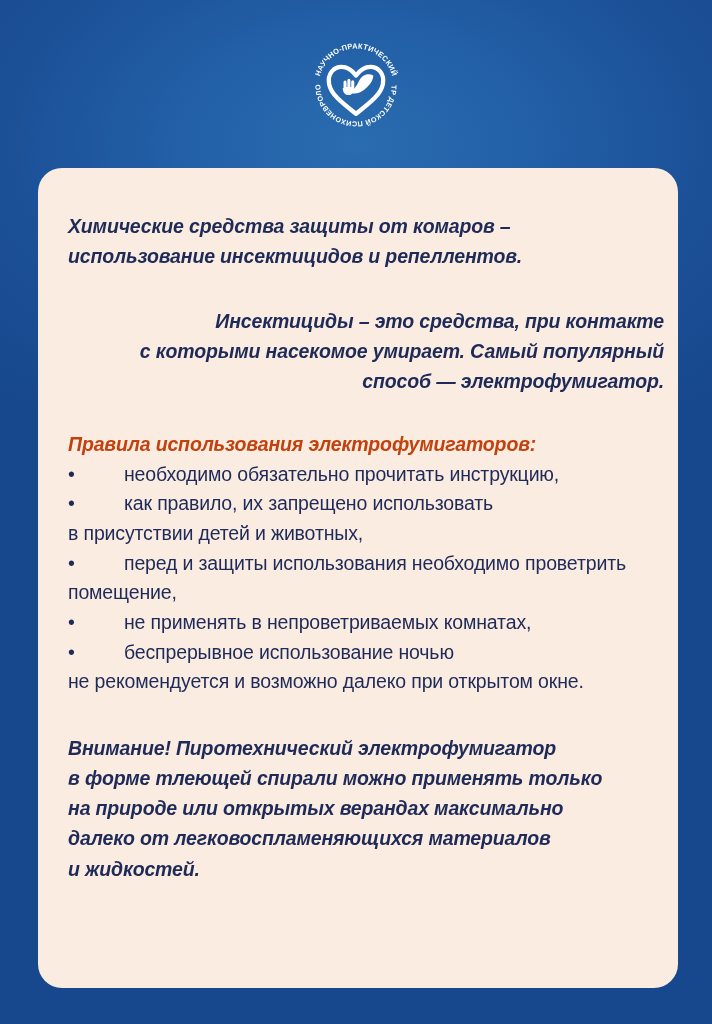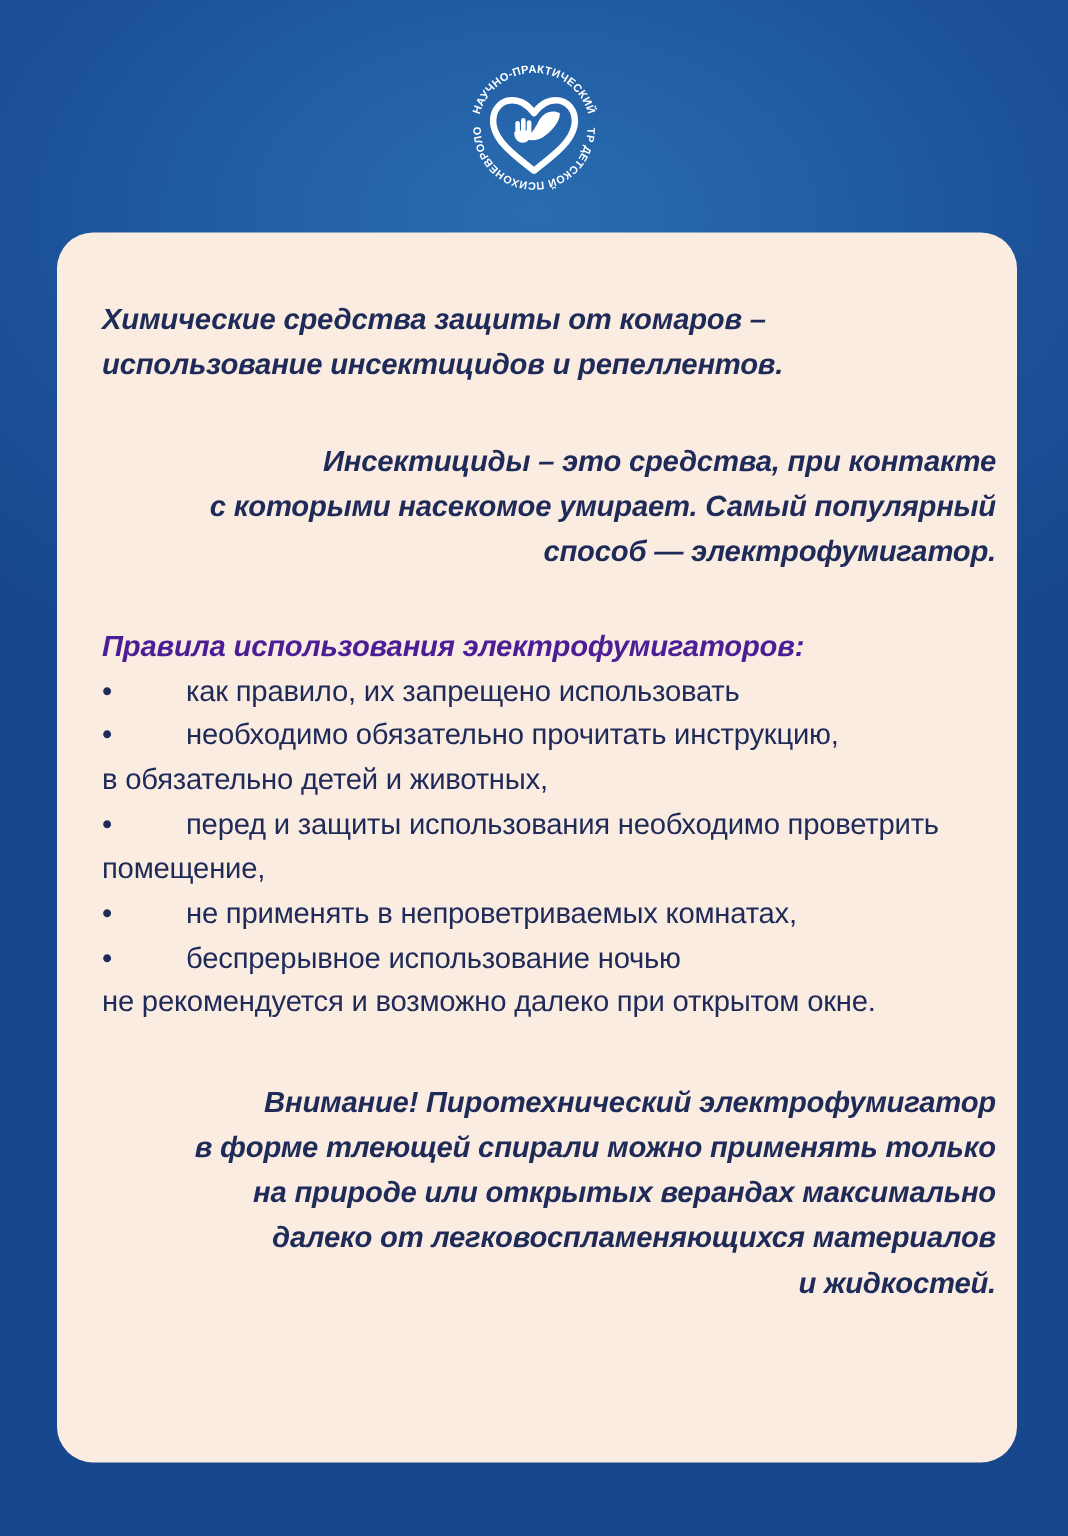--- a/index.html
+++ b/index.html
@@ -37,21 +37,21 @@
   #logo-emblem {
     width: 96px;
     height: 96px;
     display: block;
   }
 
   
   #content-card {
     position: absolute;
     left: 38px;
-    top: 155px;
+    top: 168px;
     width: 640px;
     height: 820px;
     background: #fbece2;
     border-radius: 24px;
     box-sizing: border-box;
     padding: 44px 0 0 0;
   }
 
   .card-inner {
     padding: 0 14px 0 30px;
@@ -66,21 +66,21 @@
     font-size: 19.5px;
     line-height: 1.52;
     letter-spacing: -0.15px;
     white-space: pre-line;
   }
 
   .para.gap-lg { margin-top: 36px; text-align: right; }
 
   .rules-heading {
     margin: 0;
-    color: #4c1d95;
+    color: #c2410c;
     font-style: italic;
     font-weight: bold;
     font-size: 19.5px;
     line-height: 1.52;
     letter-spacing: -0.15px;
   }
 
   #rules-list {
     list-style: none;
     margin: 0;
@@ -113,21 +113,20 @@
 
   .warning {
     margin: 0;
     color: #1e2a57;
     font-style: italic;
     font-weight: bold;
     font-size: 19.5px;
     line-height: 1.55;
     letter-spacing: -0.15px;
     white-space: pre-line;
-    text-align: right;
   }
 </style>
 </head>
 <body>
 
 <div id="poster">
 
   <div id="logo-area">
     <svg id="logo-emblem" viewBox="0 0 200 200" aria-hidden="true">
       <defs>
@@ -171,26 +170,26 @@
 использование инсектицидов и репеллентов.</p>
 
       <p class="para gap-lg">Инсектициды – это средства, при контакте
 с которыми насекомое умирает. Самый популярный
 способ — электрофумигатор.</p>
 
       <p class="rules-heading" style="margin-top:34px;">Правила использования электрофумигаторов:</p>
 
       <ul id="rules-list">
         <li>
+          <span class="bullet">•</span><span class="rule-text">необходимо обязательно прочитать инструкцию,</span>
+        </li>
+        <li>
           <span class="bullet">•</span><span class="rule-text">как правило, их запрещено использовать</span>
         </li>
-        <li>
-          <span class="bullet">•</span><span class="rule-text">необходимо обязательно прочитать инструкцию,</span>
-        </li>
-        <li class="rule-cont">в обязательно детей и животных,</li>
+        <li class="rule-cont">в присутствии детей и животных,</li>
         <li>
           <span class="bullet">•</span><span class="rule-text">перед и защиты использования необходимо проветрить</span>
         </li>
         <li class="rule-cont">помещение,</li>
         <li>
           <span class="bullet">•</span><span class="rule-text">не применять в непроветриваемых комнатах,</span>
         </li>
         <li>
           <span class="bullet">•</span><span class="rule-text">беспрерывное использование ночью</span>
         </li>

